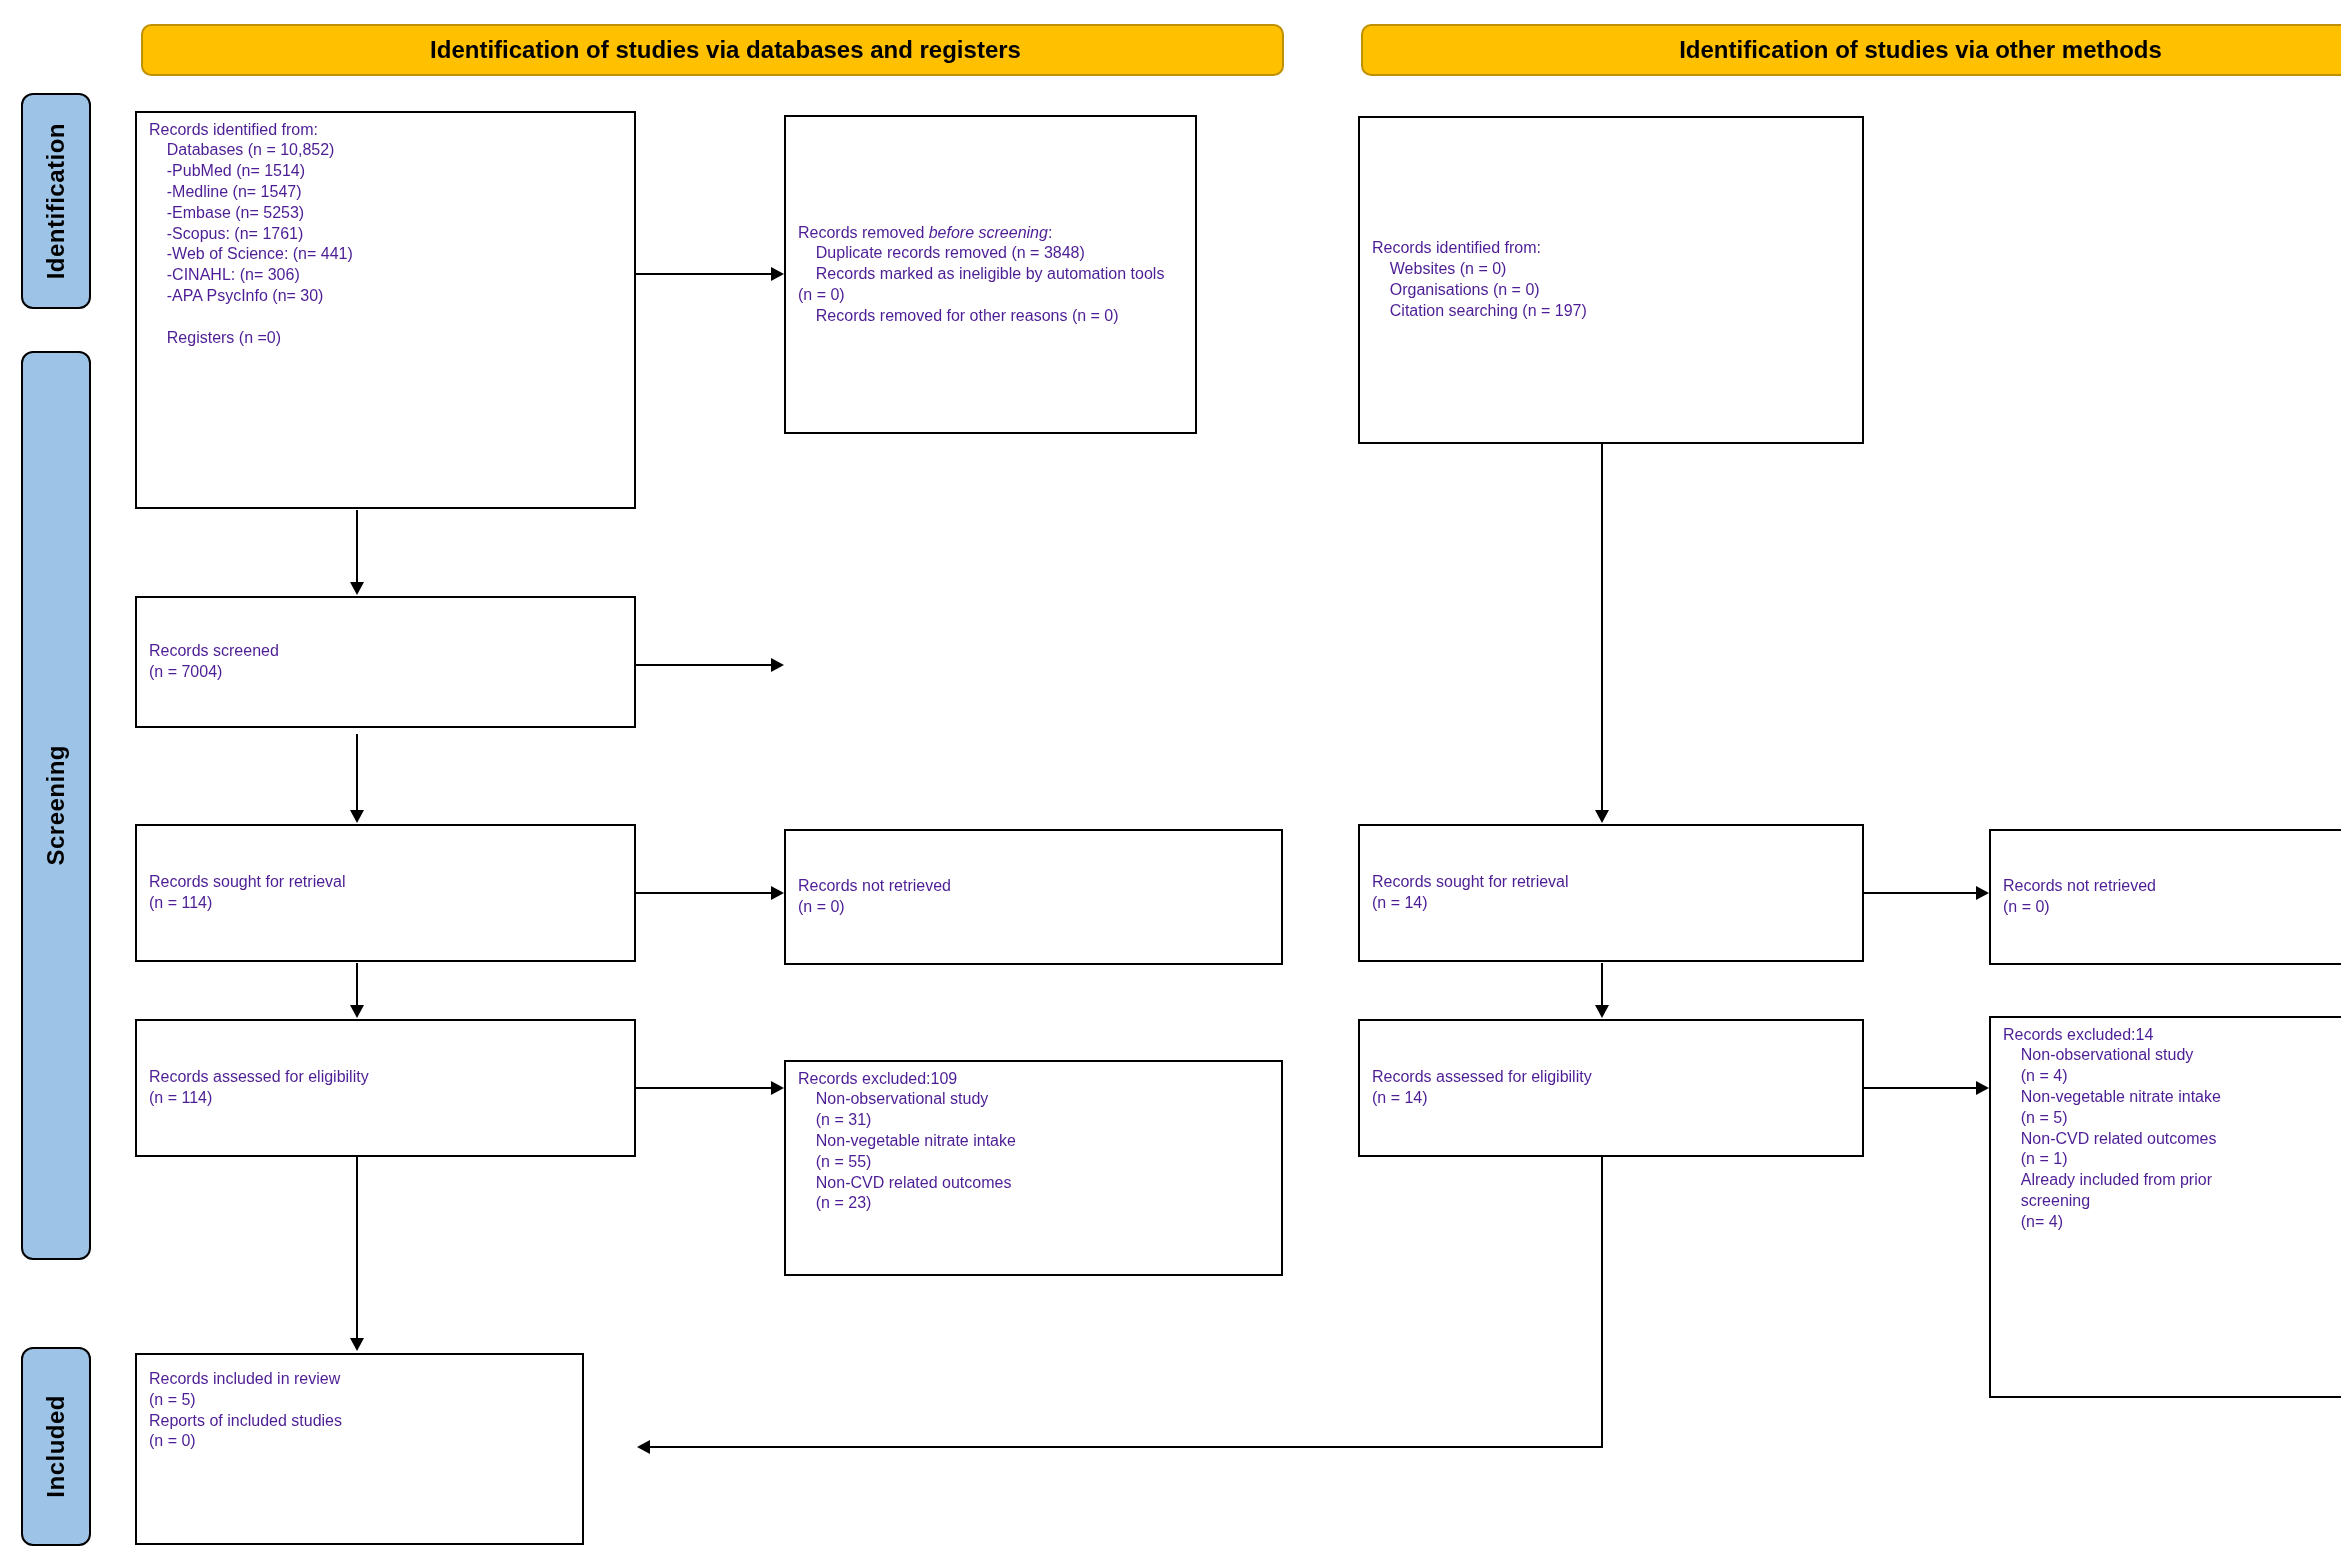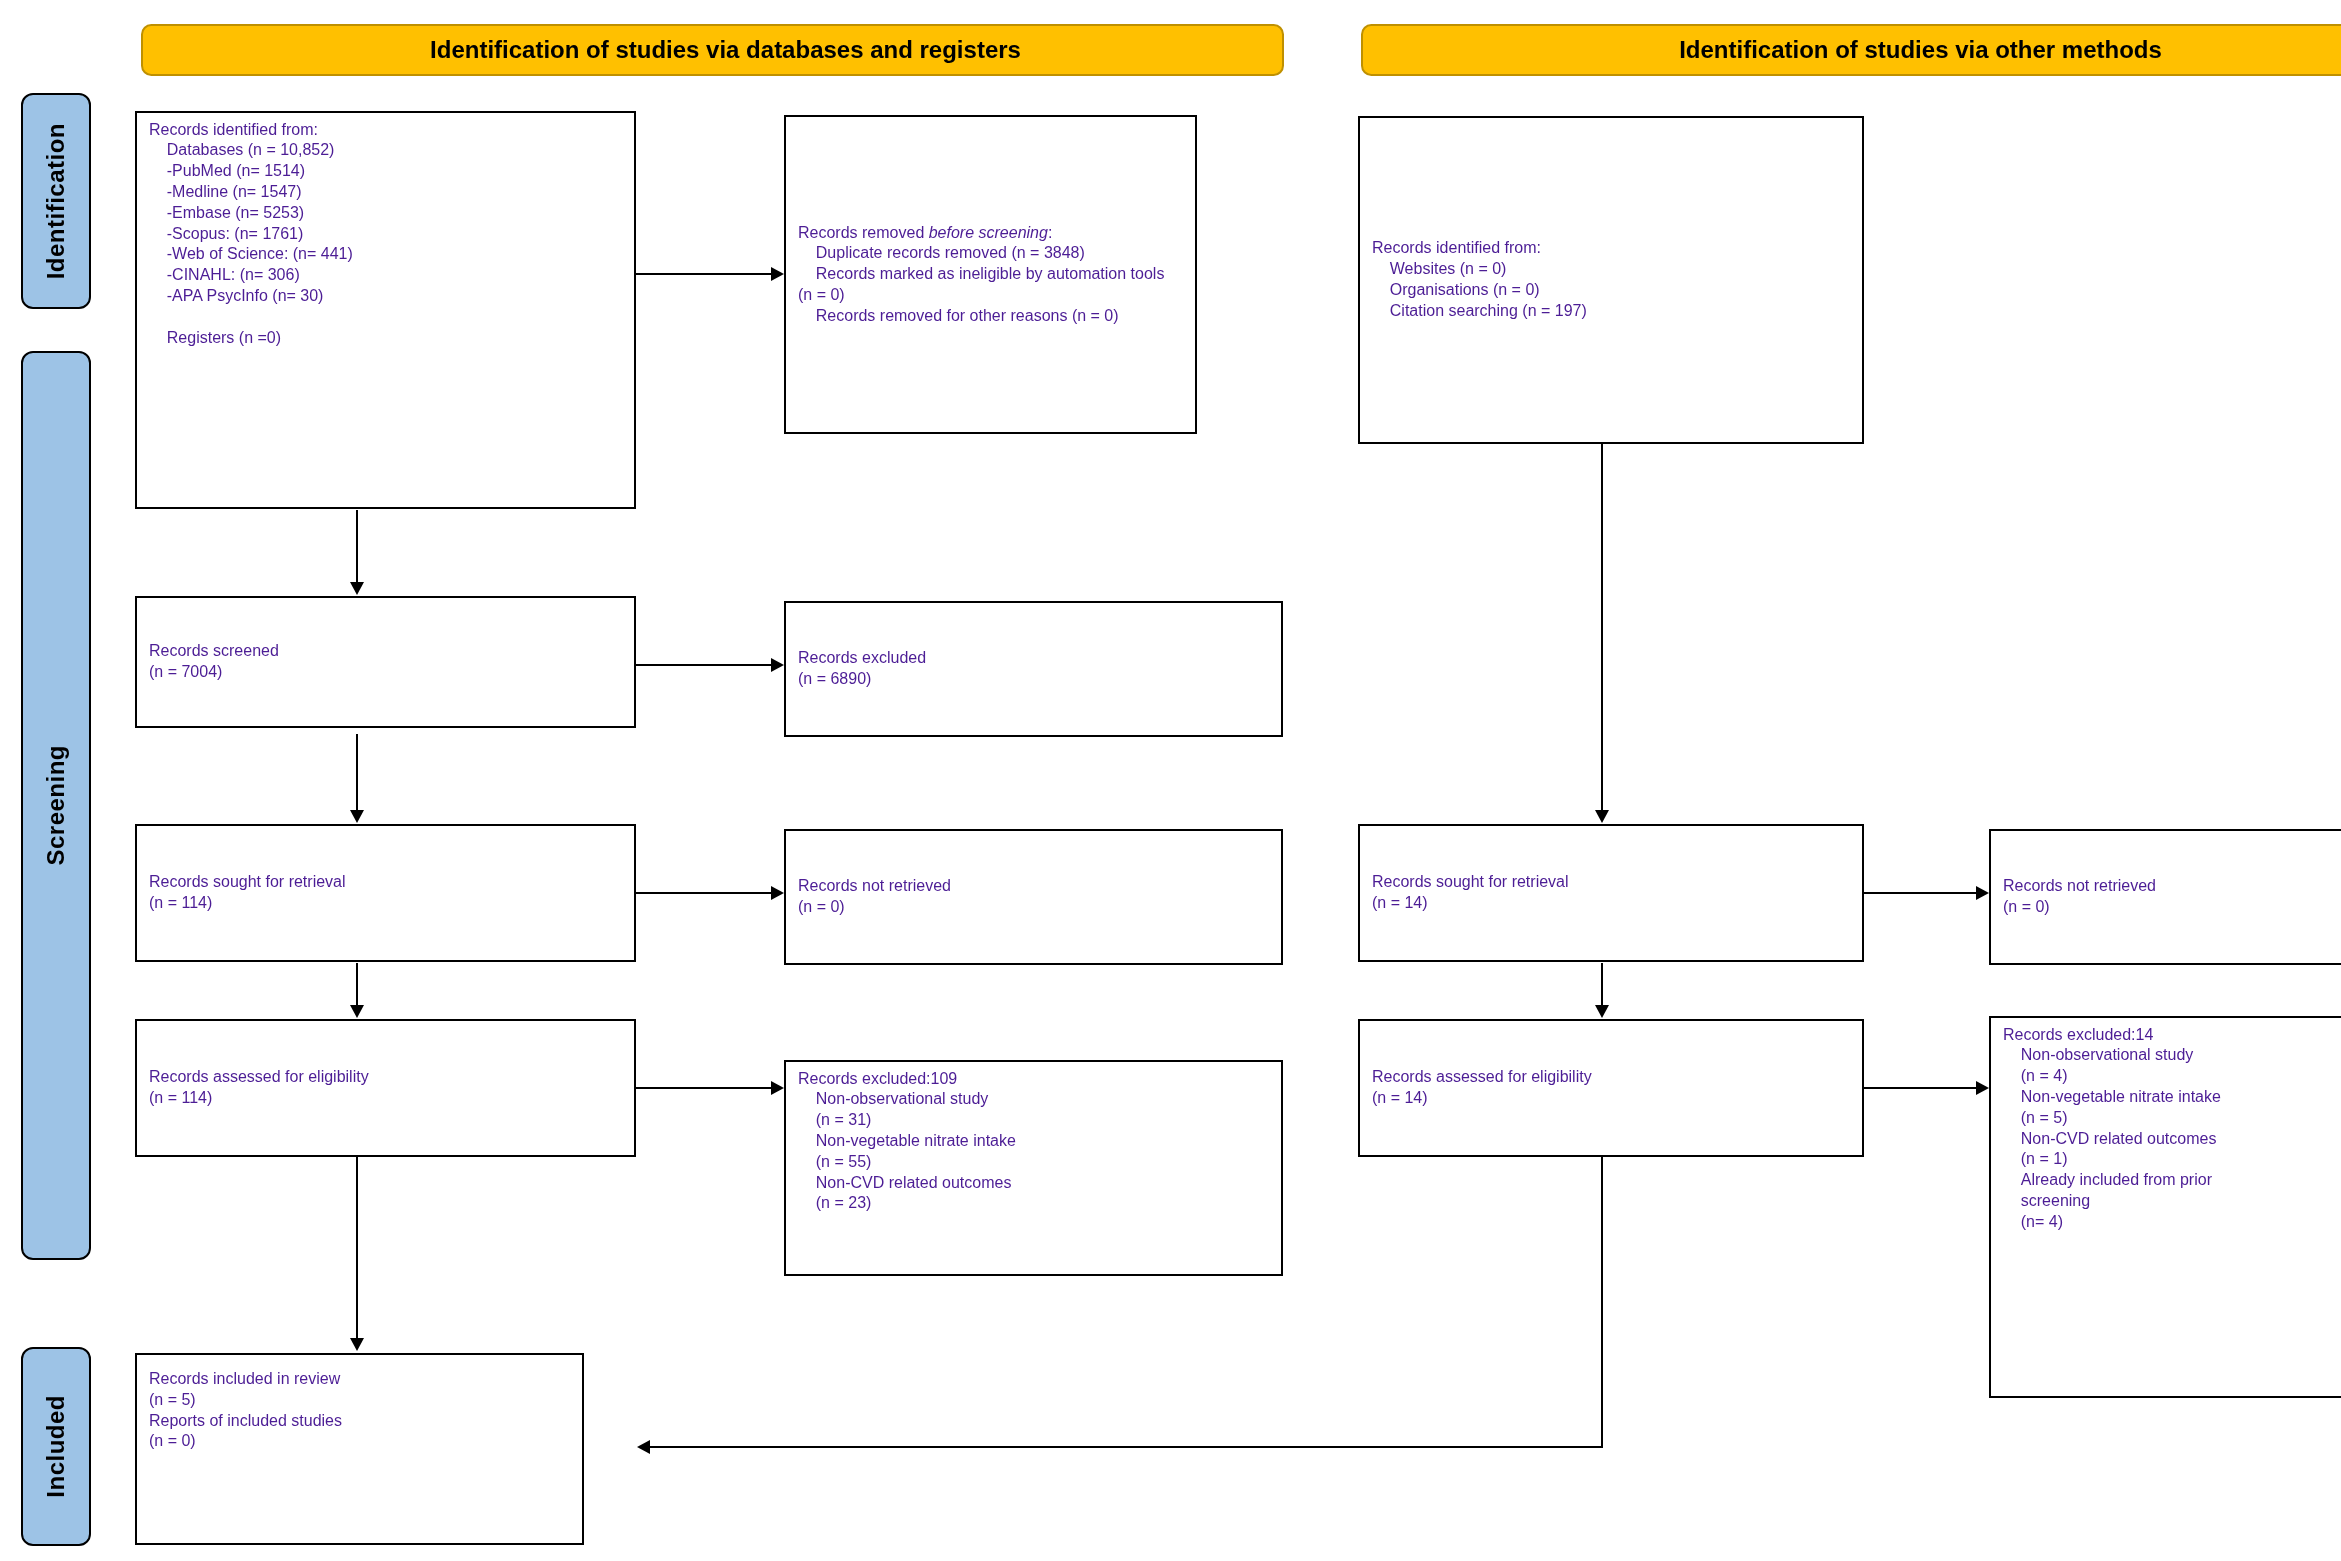--- a/index.html
+++ b/index.html
@@ -147,24 +147,20 @@
     Duplicate records removed (n = 3848)
     Records marked as ineligible by automation tools (n = 0)
     Records removed for other reasons (n = 0)</span></span>
   </div>
 
   <div class="box" style="left:135px; top:596px; width:501px; height:132px;">
     <span class="box-text">Records screened
 (n = 7004)</span>
   </div>
 
-  <div class="box" style="left:784px; top:601px; width:499px; height:136px;">
-    <span class="box-text">Records excluded
-(n = 6890)</span>
-  </div>
 
   <div class="box" style="left:135px; top:824px; width:501px; height:138px;">
     <span class="box-text">Records sought for retrieval
 (n = 114)</span>
   </div>
 
   <div class="box" style="left:784px; top:829px; width:499px; height:136px;">
     <span class="box-text">Records not retrieved
 (n = 0)</span>
   </div>

